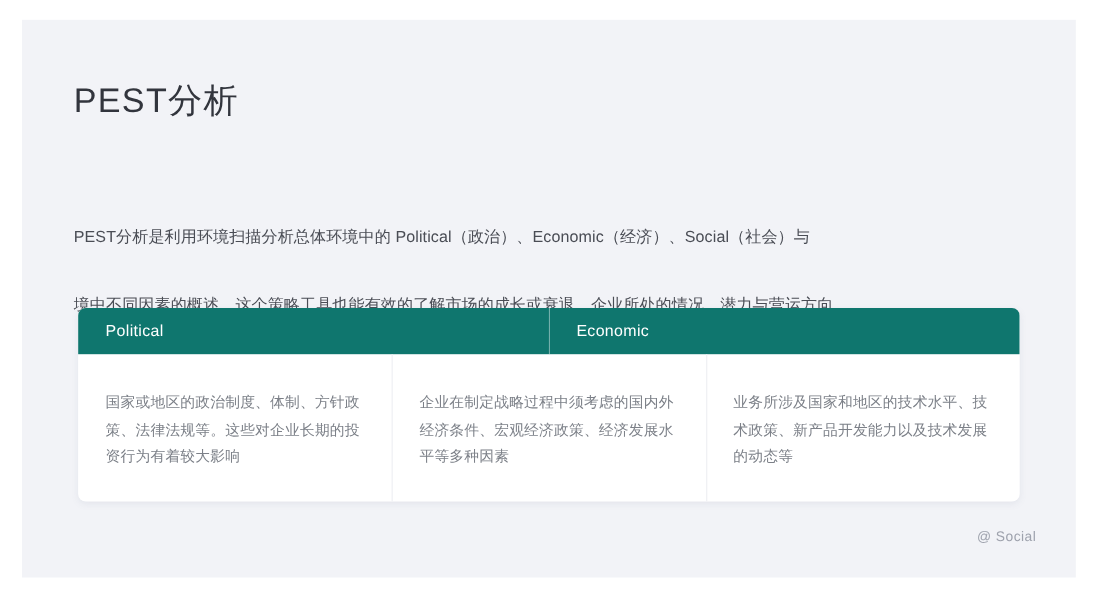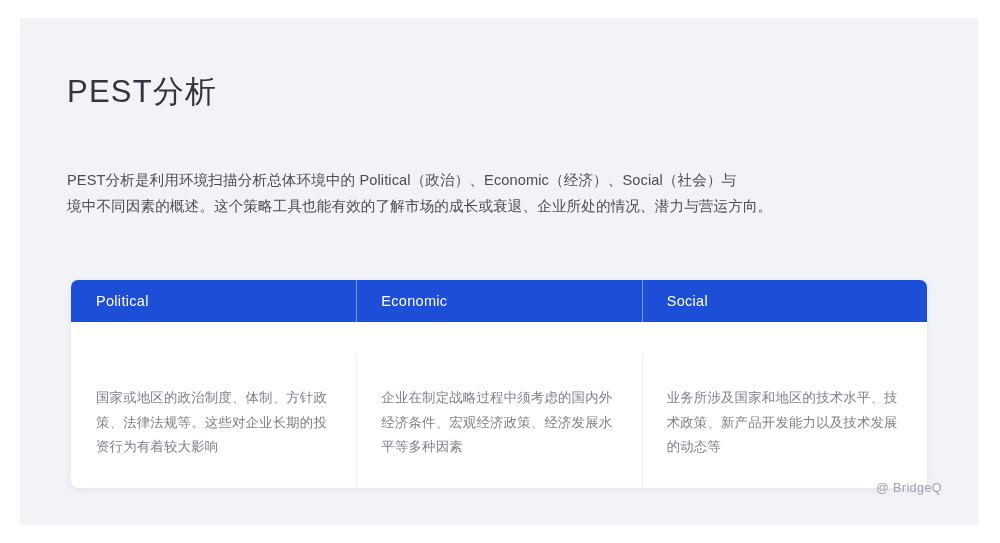--- a/index.html
+++ b/index.html
@@ -43,36 +43,37 @@
     width: 866px;
     font-size: 14.6px;
     line-height: 25.5px;
     color: #4a4d55;
     letter-spacing: 0.1px;
     text-align: justify;
   }
   .slide-paragraph .para-line {
     display: block;
     white-space: nowrap;
+    margin-top: 36px;
   }
 
   .pest-table {
     position: absolute;
     left: 51px;
     top: 262px;
     width: 856px;
     border-radius: 7px;
     background: #ffffff;
     box-shadow: 0 2px 7px rgba(110, 118, 150, 0.10);
     overflow: hidden;
   }
 
   .table-header-row {
     display: flex;
-    background: #1d4ed8;
+    background: #0f766e;
     height: 42px;
   }
   .table-header-cell {
     flex: 1 1 0;
     display: flex;
     align-items: center;
     padding-left: 25px;
     box-sizing: border-box;
     color: #ffffff;
     font-size: 14.5px;
@@ -85,21 +86,20 @@
     left: 0;
     top: 0;
     bottom: 0;
     width: 1px;
     background: rgba(255, 255, 255, 0.42);
   }
 
   .table-body-row {
     display: flex;
     min-height: 134px;
-    margin-top: 32px;
   }
   .table-body-cell {
     flex: 1 1 0;
     padding: 32px 26px 20px 25px;
     box-sizing: border-box;
     color: #7c8088;
     font-size: 13.4px;
     line-height: 24.5px;
     letter-spacing: 0.2px;
     position: relative;
@@ -133,26 +133,25 @@
   <div class="slide-paragraph">
     <span class="para-line">PEST分析是利用环境扫描分析总体环境中的  Political（政治）、Economic（经济）、Social（社会）与</span>
     <span class="para-line">境中不同因素的概述。这个策略工具也能有效的了解市场的成长或衰退、企业所处的情况、潜力与营运方向。</span>
   </div>
 
   <div class="pest-table">
 
     <div class="table-header-row">
       <div class="table-header-cell">Political</div>
       <div class="table-header-cell">Economic</div>
-      <div class="table-header-cell">Social</div>
     </div>
 
     <div class="table-body-row">
       <div class="table-body-cell">国家或地区的政治制度、体制、方针政策、法律法规等。这些对企业长期的投资行为有着较大影响</div>
       <div class="table-body-cell">企业在制定战略过程中须考虑的国内外经济条件、宏观经济政策、经济发展水平等多种因素</div>
       <div class="table-body-cell">业务所涉及国家和地区的技术水平、技术政策、新产品开发能力以及技术发展的动态等</div>
     </div>
 
   </div>
 
-  <div class="slide-footer">@ BridgeQ</div>
+  <div class="slide-footer">@ Social</div>
 
 </div>
 
 </body></html>

